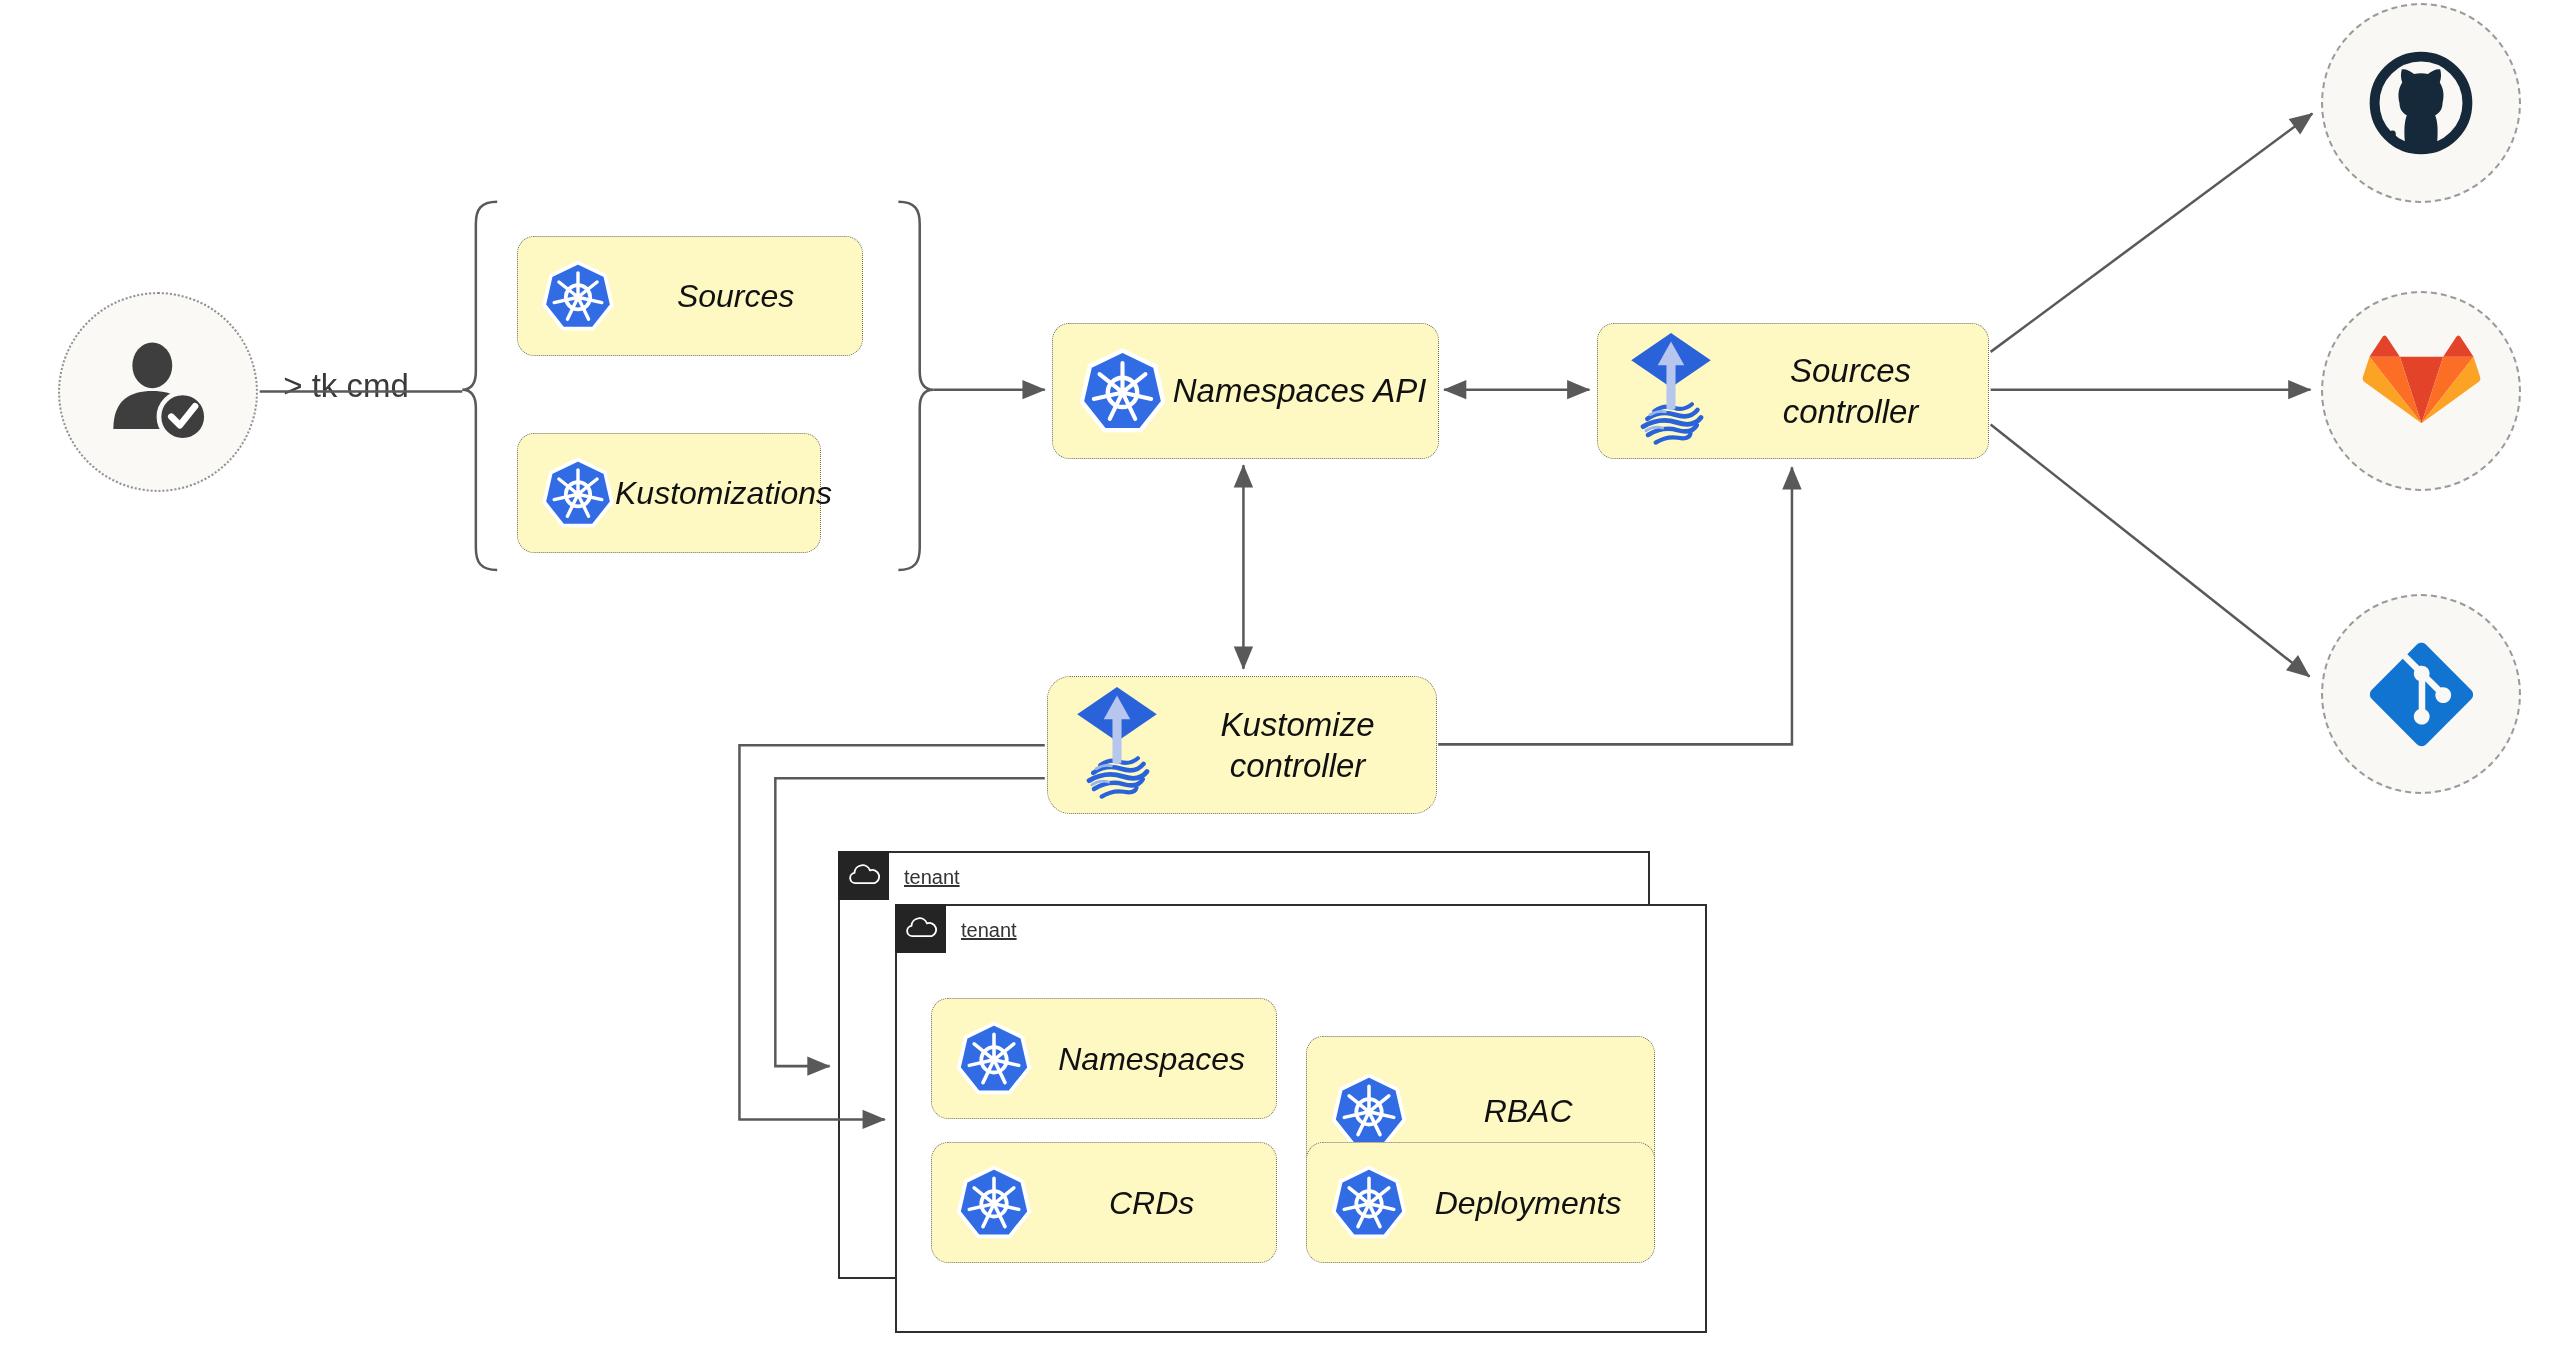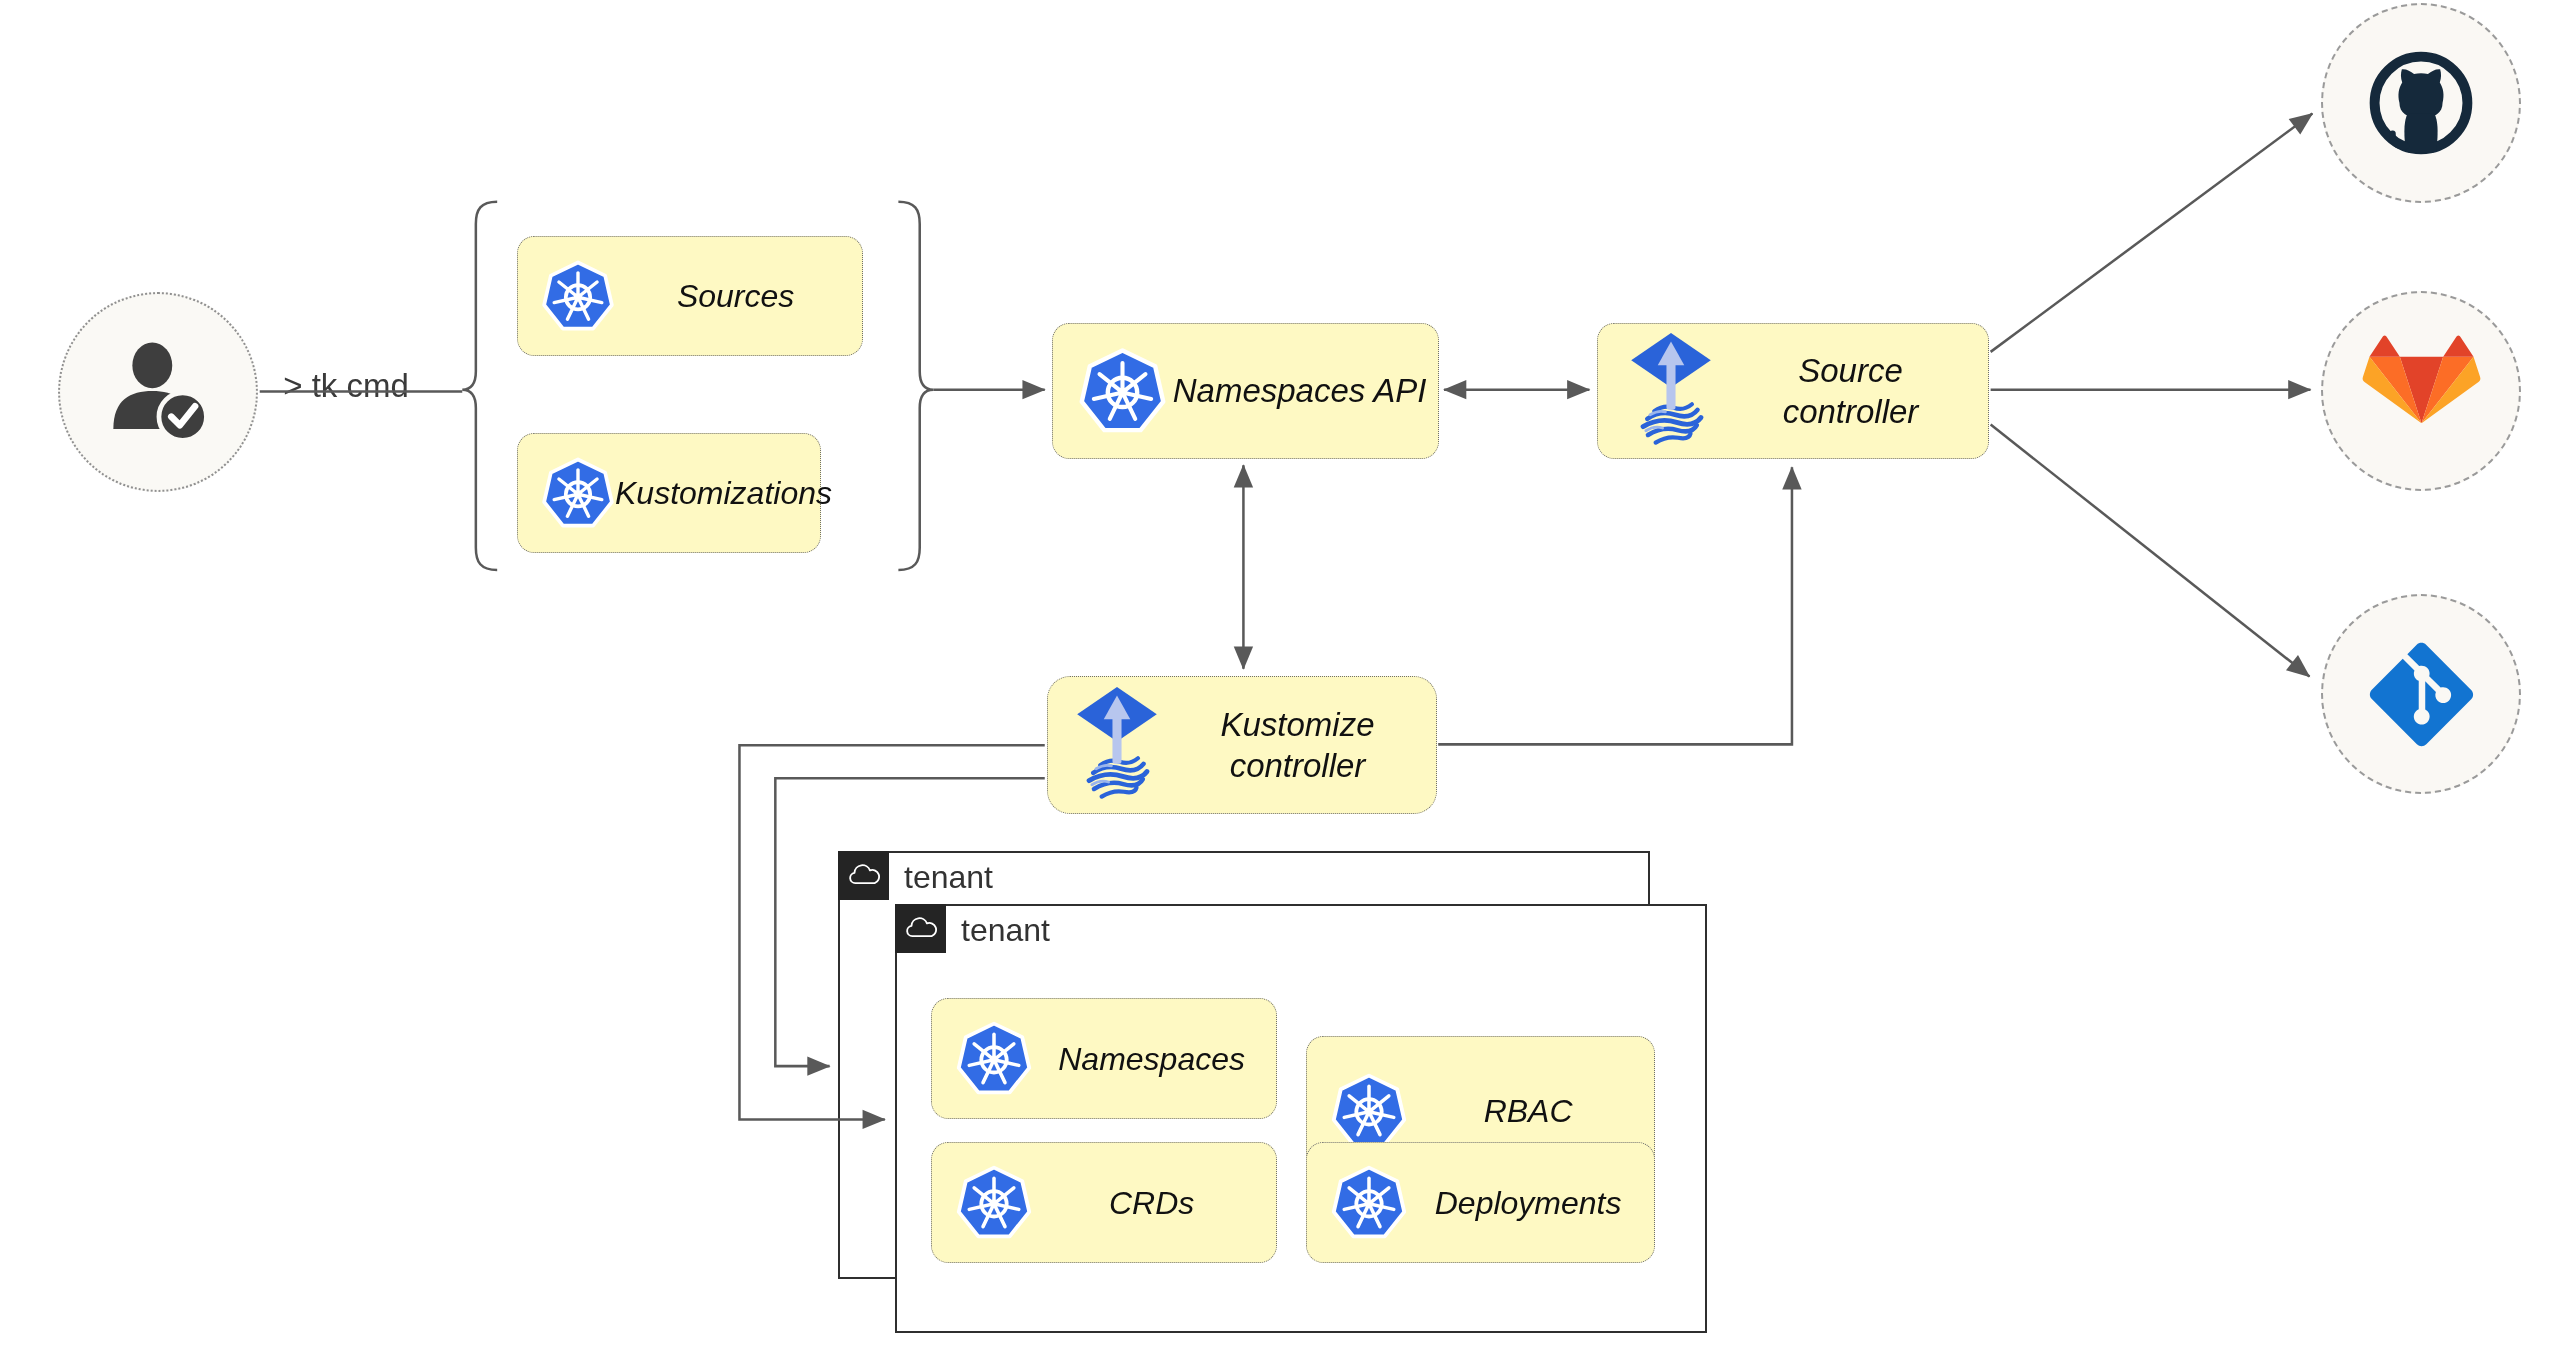--- a/index.html
+++ b/index.html
@@ -34,21 +34,21 @@
   }
   
   .tenant{
     position:absolute;background:#ffffff;border:2.4px solid #2f2f2f;box-sizing:border-box;
   }
   .tenant-header{
     position:absolute;left:-1.9px;top:-1.9px;width:51px;height:49px;background:#242424;
     display:flex;align-items:center;justify-content:center;
   }
   .tenant-label{
-    position:absolute;left:64px;top:0;height:48px;line-height:48px;font-size:32px;color:#333;
+    position:absolute;left:64px;top:0;height:48px;line-height:48px;font-size:20px;color:#333;text-decoration:underline;
   }
   svg.connectors{position:absolute;left:0;top:0;pointer-events:none;}
   .z1{z-index:1}.z2{z-index:2}.z3{z-index:3}.z5{z-index:5}
 </style>
 </head>
 <body>
 
 <div id="stage">
 
   <svg width="0" height="0" style="position:absolute" aria-hidden="true">
@@ -173,21 +173,21 @@
     </span>
     <span class="lbl">Namespaces API</span>
   </div>
 
   <div class="node big z3" style="left:1597px;top:323px;width:392px;height:136px;">
     <span class="icon" style="margin-left:31px;">
       <svg width="84" height="116" viewBox="0 0 87 120">
           <use href="#sym-flux"></use>
         </svg>
     </span>
-    <span class="lbl" style="padding:0 39px;">Source controller</span>
+    <span class="lbl" style="padding:0 39px;">Sources controller</span>
   </div>
 
   <div class="node big z3" style="left:1047px;top:676px;width:390px;height:138px;border-radius:23px;">
     <span class="icon" style="margin-left:27px;">
       <svg width="84" height="116" viewBox="0 0 87 120">
           <use href="#sym-flux"></use>
         </svg>
     </span>
     <span class="lbl" style="padding:0 39px;">Kustomize controller</span>
   </div>

